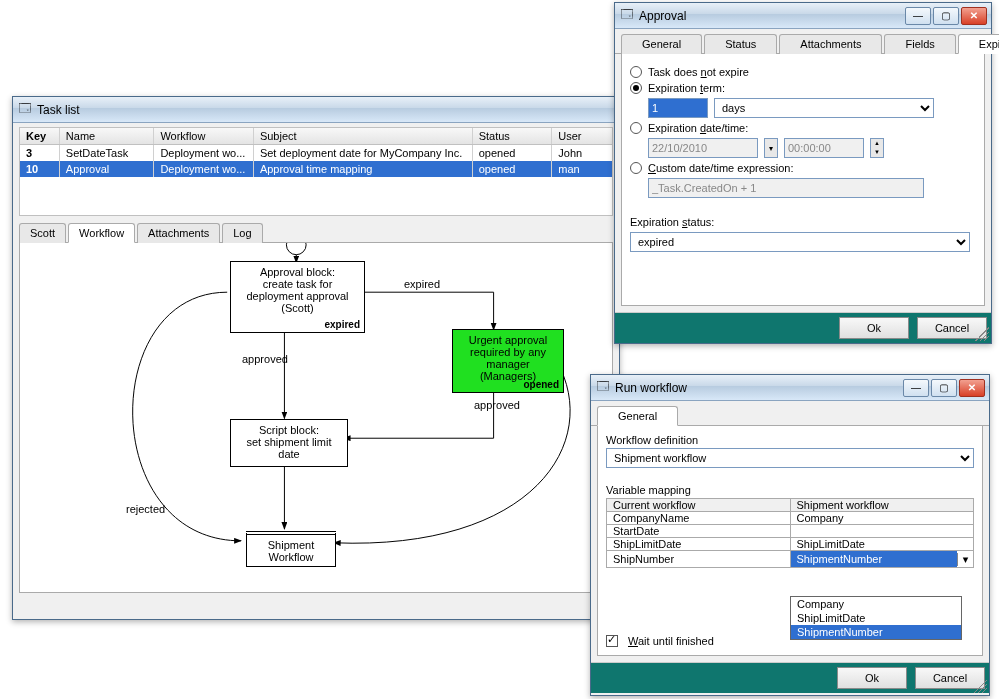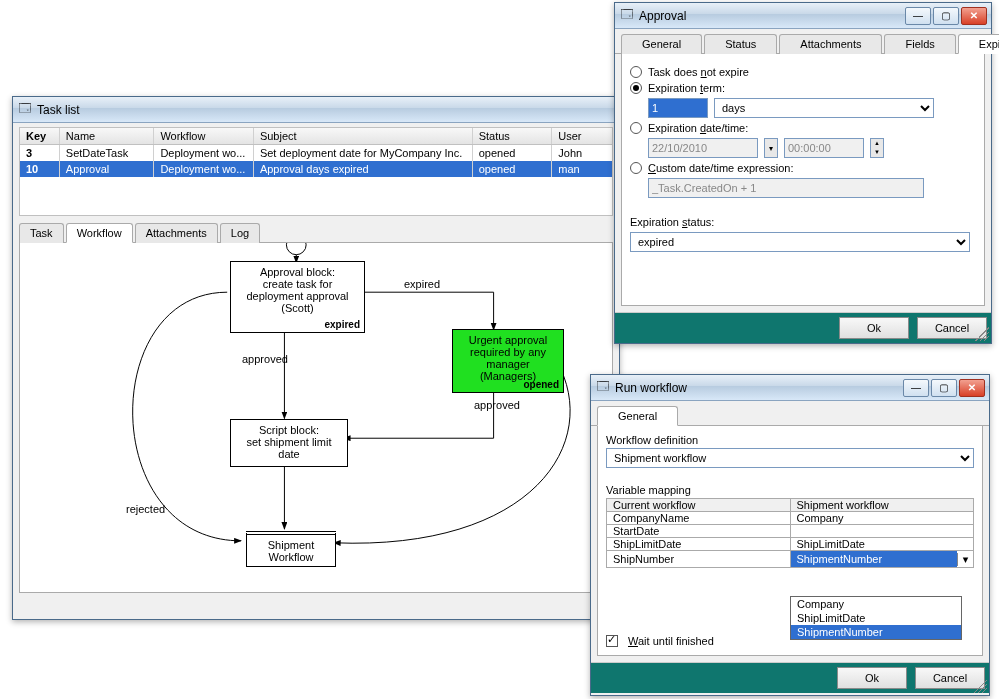--- a/index.html
+++ b/index.html
@@ -173,29 +173,29 @@
         <div class="col-name">SetDateTask</div>
         <div class="col-wf">Deployment wo...</div>
         <div class="col-subj">Set deployment date for MyCompany Inc.</div>
         <div class="col-status">opened</div>
         <div class="col-user" style="border-right:none">John</div>
       </div>
       <div class="grid-row selected">
         <div class="col-key">10</div>
         <div class="col-name">Approval</div>
         <div class="col-wf">Deployment wo...</div>
-        <div class="col-subj">Approval days expired</div>
+        <div class="col-subj">Approval time mapping</div>
         <div class="col-status">opened</div>
         <div class="col-user" style="border-right:none">man</div>
       </div>
       <div style="height:38px;"></div>
     </div>
 
     <div class="detail-tabs">
-      <div class="dtab">Task</div>
+      <div class="dtab">Scott</div>
       <div class="dtab active">Workflow</div>
       <div class="dtab">Attachments</div>
       <div class="dtab">Log</div>
     </div>
 
     <div class="diagram">
       <svg class="diagram-lines" viewBox="0 0 600 350">
         <defs>
           <marker id="arrow" markerWidth="8" markerHeight="8" refX="7" refY="3" orient="auto">
             <path d="M0,0 L8,3 L0,6 Z" fill="#000"></path>

